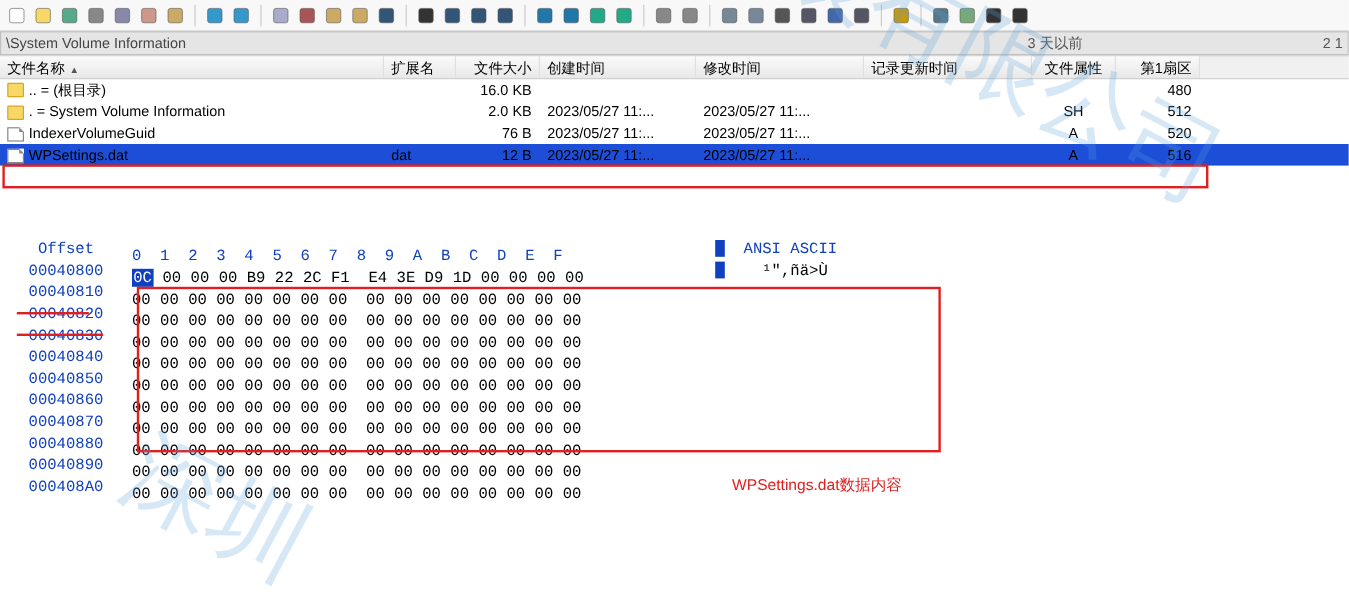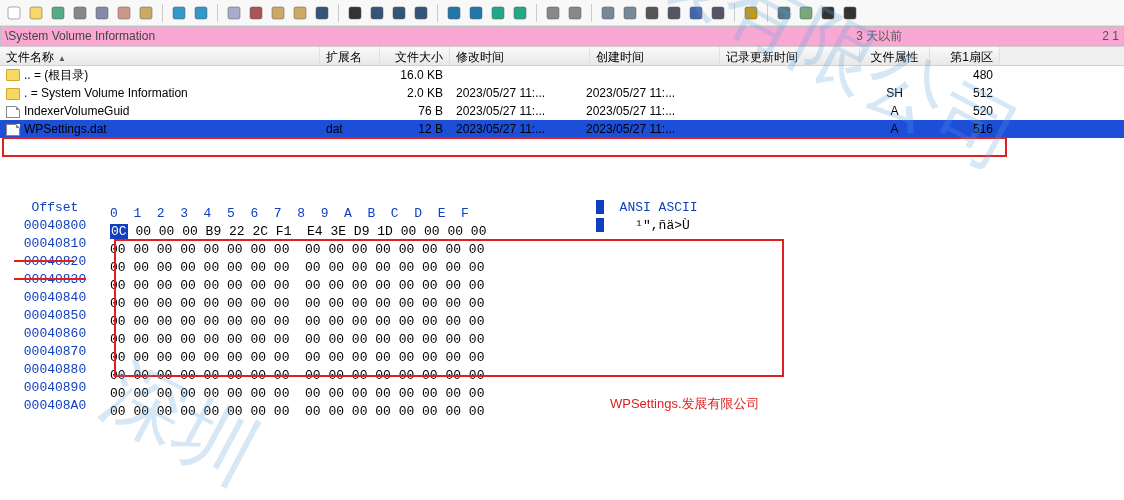--- a/index.html
+++ b/index.html
@@ -26,21 +26,21 @@
   .toolbar .sep { width: 1px; height: 18px; background: #ccc; margin: 0 4px; }
   .tb-btn {
     width: 20px; height: 20px;
     display: flex; align-items: center; justify-content: center;
     cursor: pointer;
   }
   .tb-btn svg { width: 16px; height: 16px; }
   .pathbar {
     display: flex;
     align-items: center;
-    background: #f9a8d4;
+    background: #e5e5e5;
     border: 1px solid #c0c0c0;
     height: 20px;
     font-size: 12px;
     padding: 0 4px;
   }
   .pathbar .path { flex: 1; color: #444; }
   .pathbar .timeinfo { color: #555; text-align:left; flex:0 0 auto; margin:0 200px 0 0;}
   .pathbar .right { color: #555; }
   .grid-header {
     display: flex;
@@ -330,22 +330,22 @@
 <div class="pathbar">
   <span class="path">\System Volume Information</span>
   <span class="timeinfo">3 天以前</span>
   <span class="right">2 1</span>
 </div>
 
 <div class="grid-header">
   <div class="col col-name sort-arrow">文件名称</div>
   <div class="col col-ext">扩展名</div>
   <div class="col col-size">文件大小</div>
+  <div class="col col-ctime">创建时间</div>
   <div class="col col-mtime">修改时间</div>
-  <div class="col col-ctime">创建时间</div>
   <div class="col col-rtime">记录更新时间</div>
   <div class="col col-attr">文件属性</div>
   <div class="col col-sect">第1扇区</div>
 </div>
 
 <div class="grid-body" id="grid-body">
     <div class="grid-row">
       <div class="col col-name"><span class="file-icon folder-icon"></span><span>.. = (根目录)</span></div>
       <div class="col col-ext"></div>
       <div class="col col-size">16.0 KB</div>
@@ -453,16 +453,16 @@
       </div>
     </div>
 </div>
 
 <div class="red-box-hex" style="left:114px;top:239px;width:670px;height:138px;"></div>
 
 <div class="red-underline" style="left:14px;top:278px;width:72px;"></div>
 
 <div class="red-underline" style="left:14px;top:260px;width:60px;"></div>
 
-<div class="annot" style="left:610px;top:395px;">WPSettings.发展有限公司</div>
+<div class="annot" style="left:610px;top:395px;">WPSettings.dat数据内容</div>
 
 <div class="watermark" style="left:560px;top:-20px;">发展有限公司</div>
 <div class="watermark" style="left:100px;top:370px;">深圳</div>
 
 </body></html>

